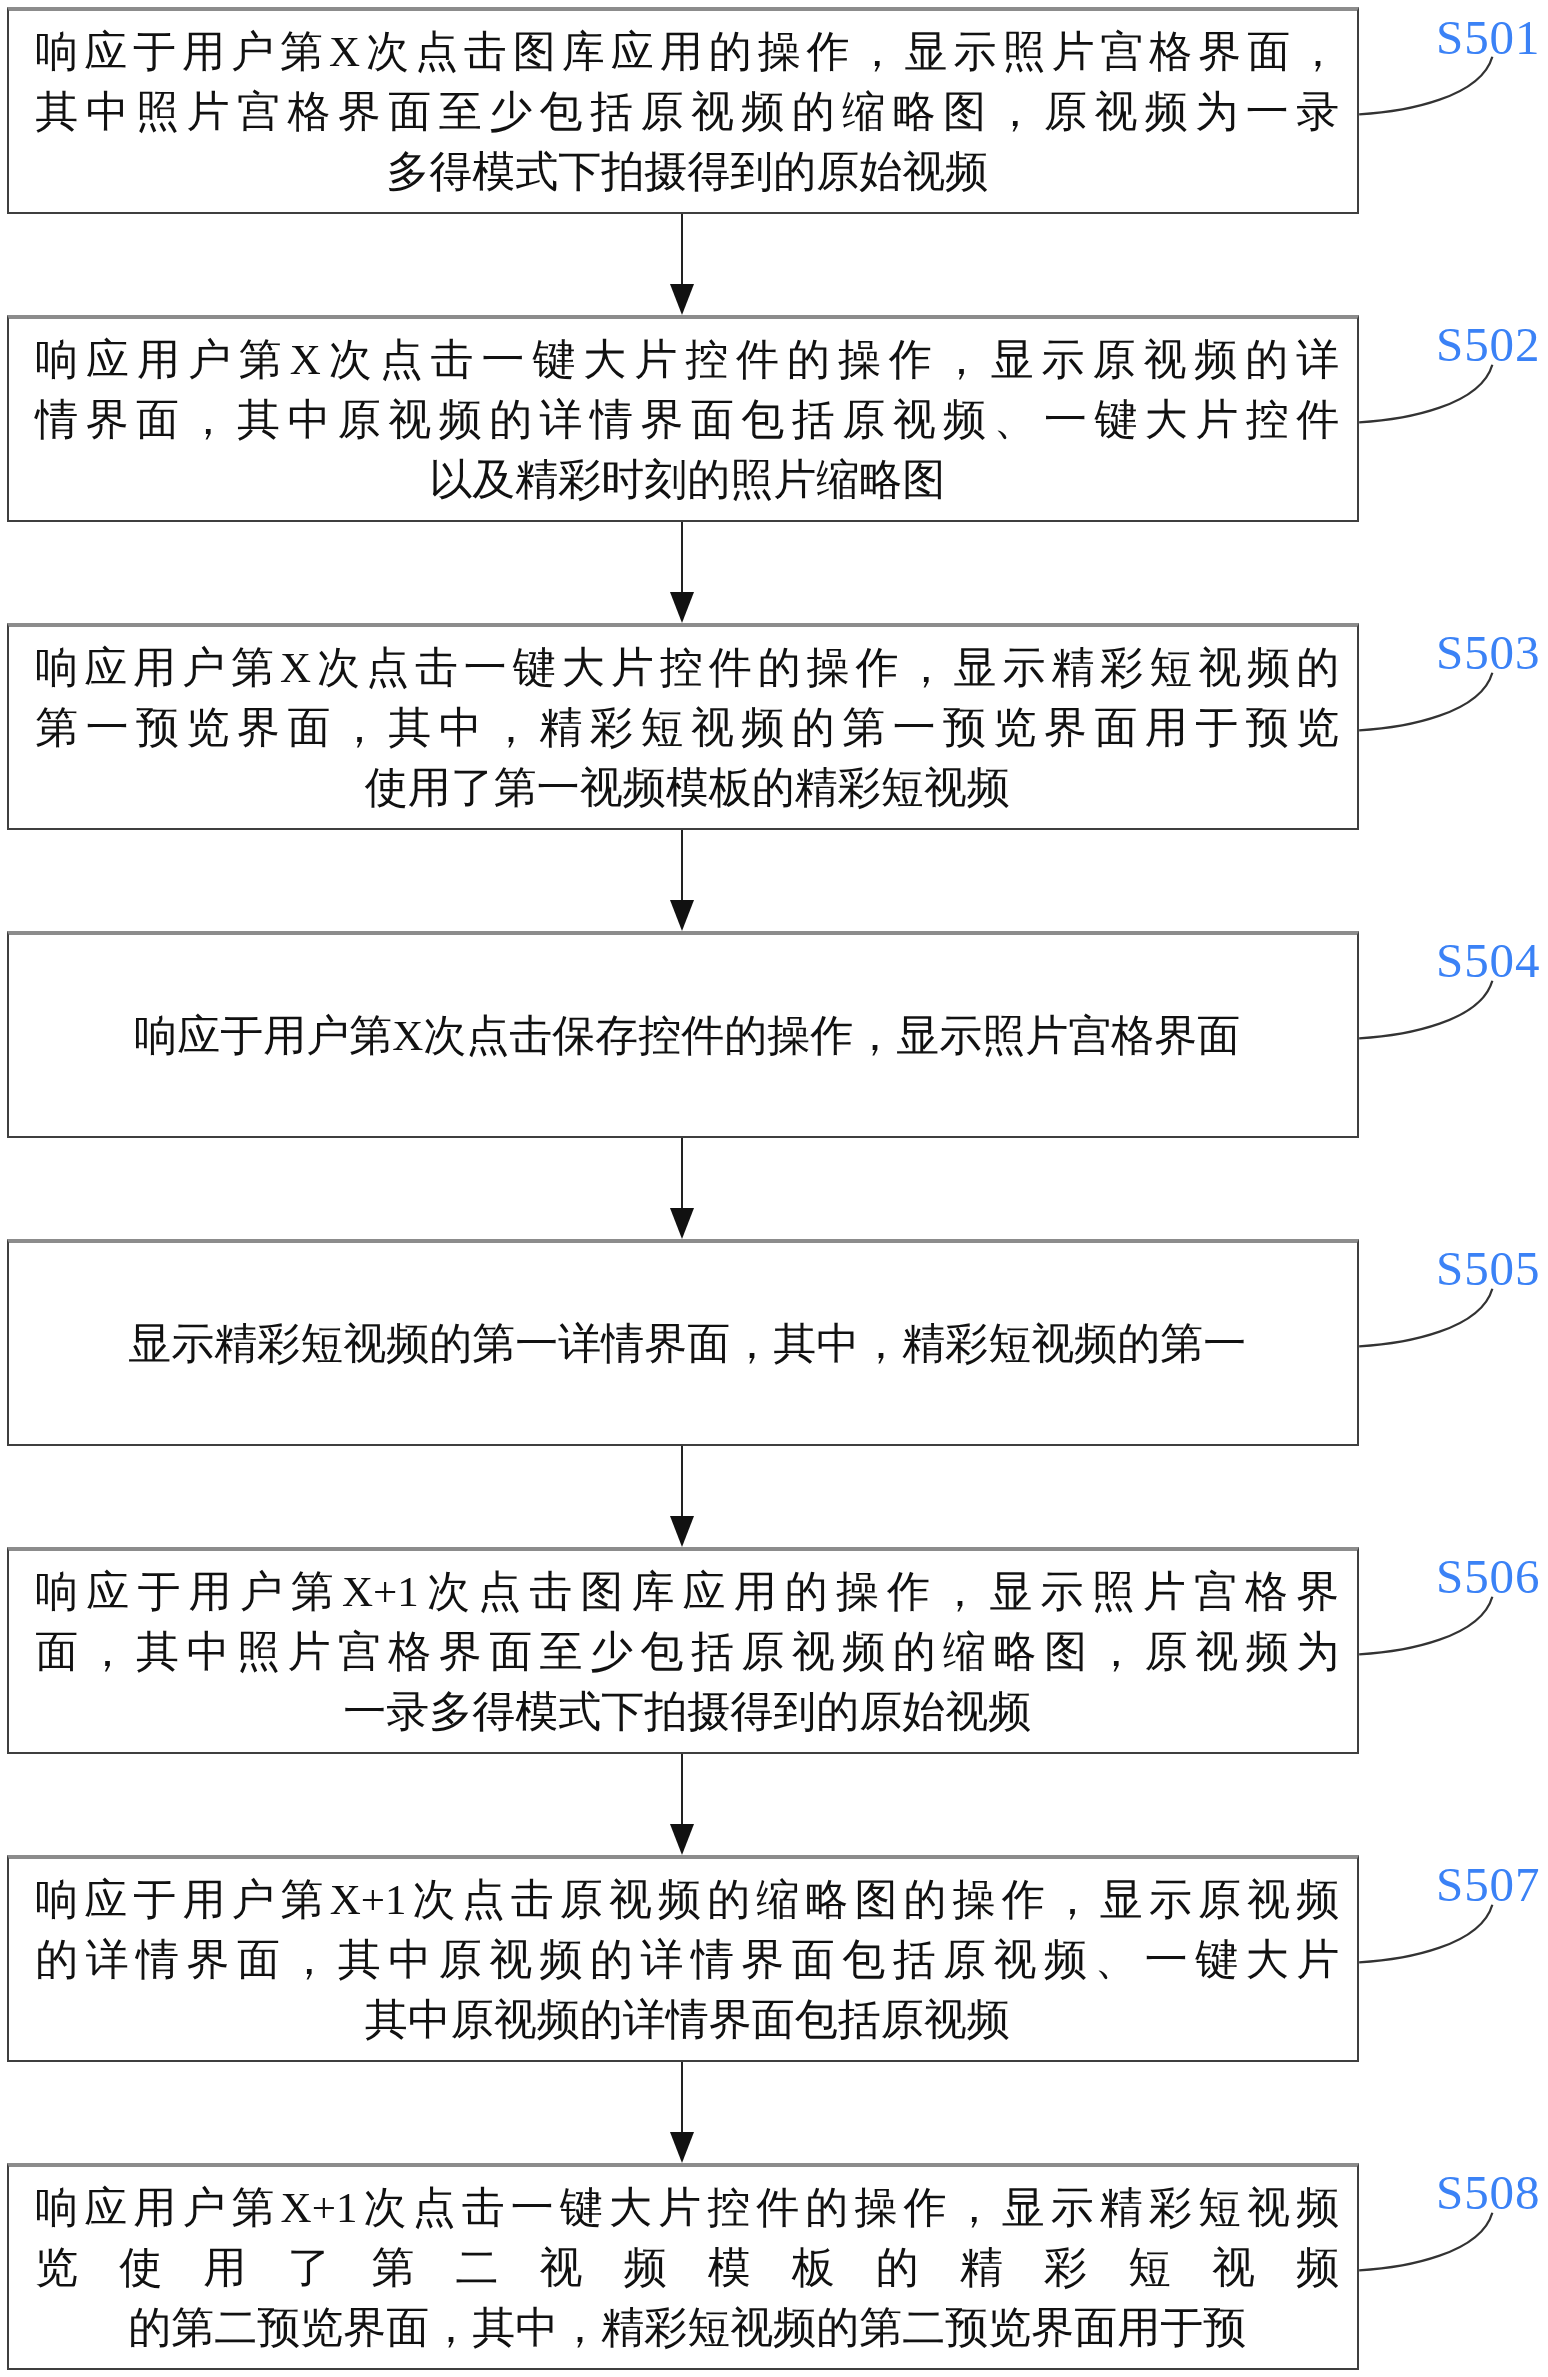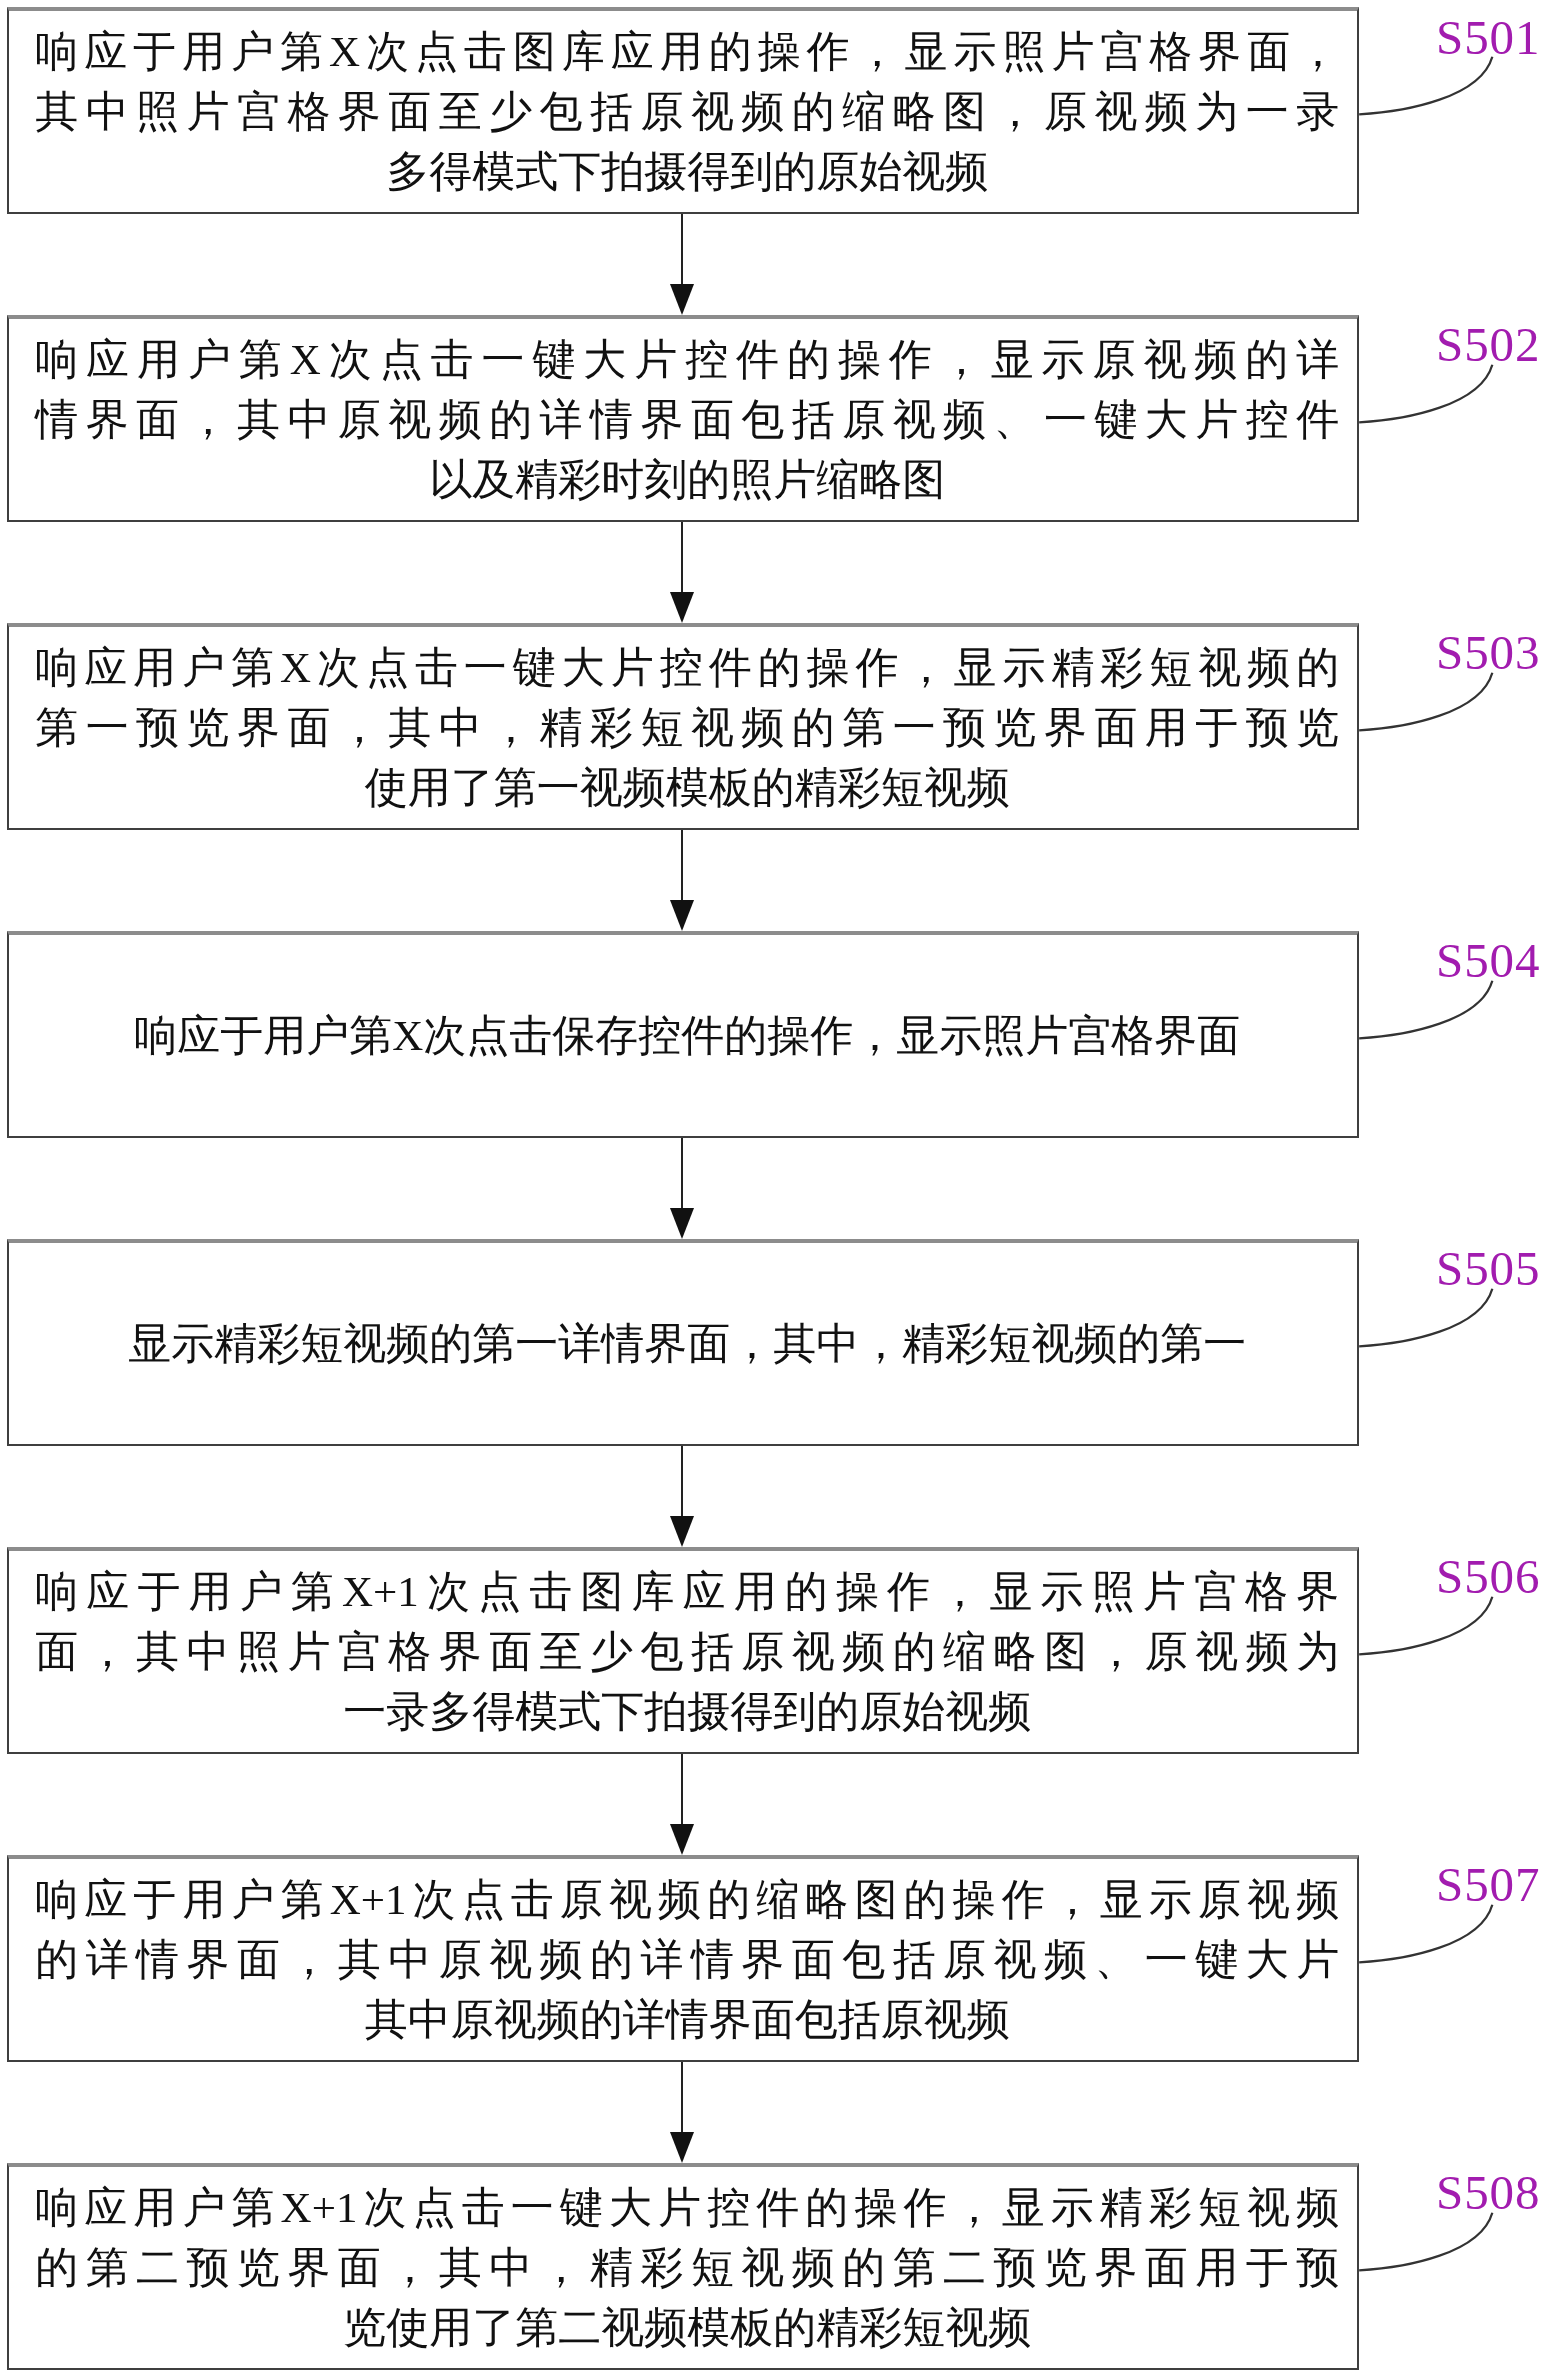--- a/index.html
+++ b/index.html
@@ -54,21 +54,21 @@
   .line:last-child {
     text-align-last: center;
   }
   .ref {
     position: absolute;
     left: 1436px;
     top: 5.4px;
     width: 108px;
     font-size: 49px;
     line-height: 49px;
-    color: #a21caf;
+    color: #3b82f6;
     letter-spacing: 0.9px;
     white-space: nowrap;
   }
   .leader {
     position: absolute;
     left: 1358px;
     top: 47px;
     width: 140px;
     height: 63px;
   }
@@ -219,22 +219,22 @@
     <div class="ref">S507</div>
     <div class="arrow">
       <div class="arrow-line"></div>
       <div class="arrow-head"></div>
     </div>
   </div>
     <div class="step" style="top: 2163px;">
     <div class="box">
       <div class="text">
           <div class="line">响应用户第X+1次点击一键大片控件的操作，显示精彩短视频</div>
+          <div class="line">览使用了第二视频模板的精彩短视频</div>
           <div class="line">的第二预览界面，其中，精彩短视频的第二预览界面用于预</div>
-          <div class="line">览使用了第二视频模板的精彩短视频</div>
         </div>
     </div>
     <svg class="leader" viewBox="0 0 155 70" xmlns="http://www.w3.org/2000/svg" aria-hidden="true">
       <path d="M 1 67 C 55 64, 136 48, 149 3"></path>
     </svg>
     <div class="ref">S508</div>
 
   </div>
   </div>
 

